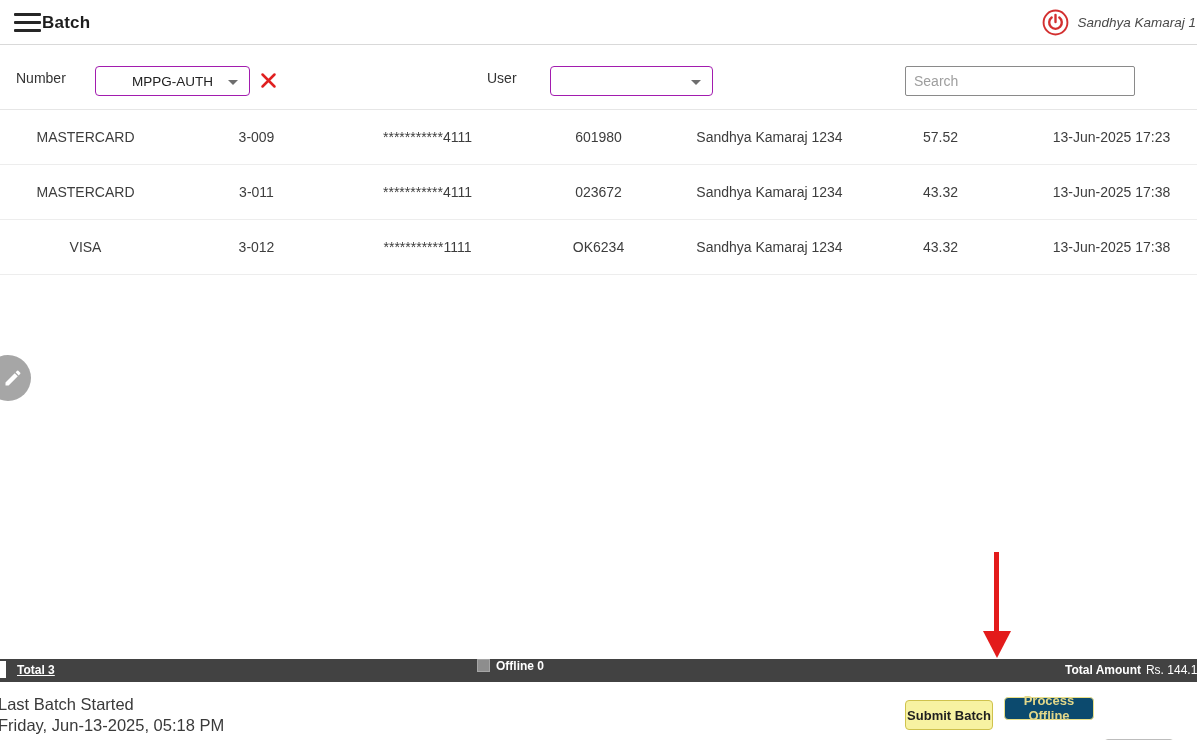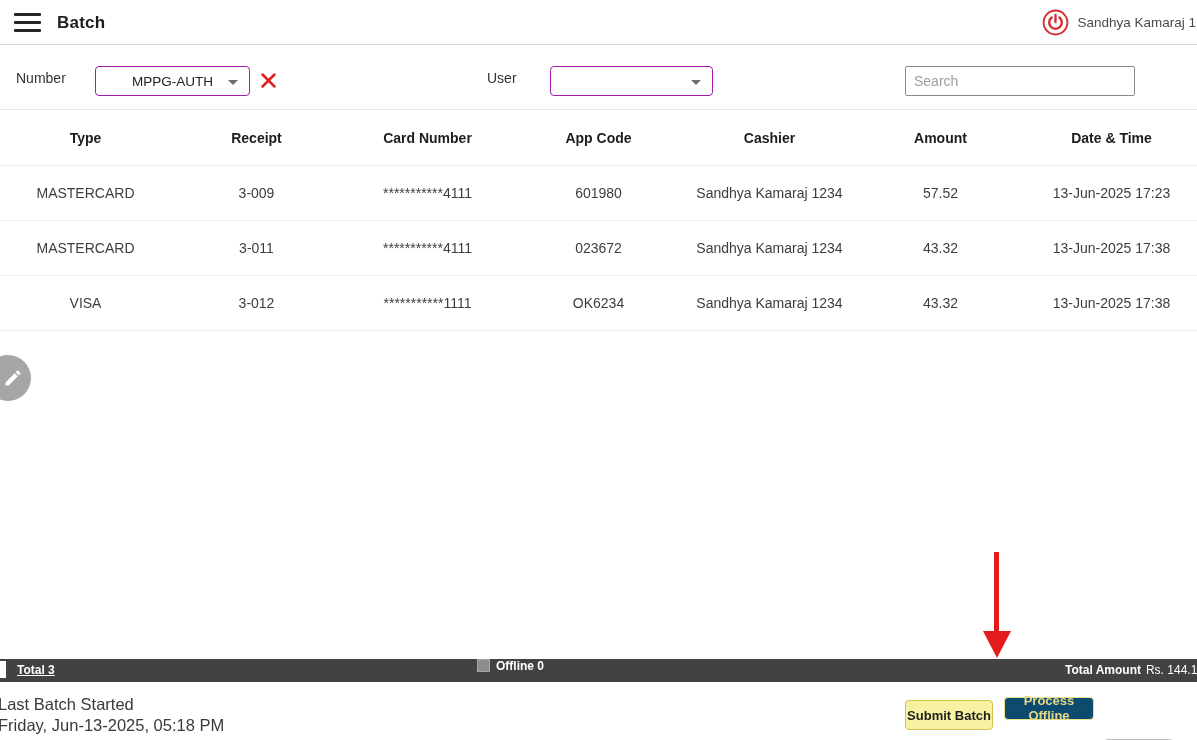--- a/index.html
+++ b/index.html
@@ -9,22 +9,22 @@
     overflow: hidden;
     background: #ffffff;
     font-family: "Liberation Sans", sans-serif;
     color: #333;
   }
 
   
   .header { position: absolute; left: 0; top: 0; width: 100%; height: 45px; background: #fff; border-bottom: 1px solid #d9d9d9; }
   .menu-icon { position: absolute; left: 14px; top: 13px; width: 27px; height: 19px; display: flex; flex-direction: column; justify-content: space-between; cursor: pointer; }
   .menu-icon i { display: block; height: 3px; background: #262626; border-radius: 1px; }
-  .page-title { position: absolute; left: 57px; top: 0; line-height: 45px; font-size: 17px; font-weight: 700; color: #1e1e1e; letter-spacing: .2px; }
-  .user-area { position: absolute; right: 1px; top: 0; height: 45px; display: flex; align-items: center; gap: 8px; }
+  .page-title { position: absolute; left: 42px; top: 0; line-height: 45px; font-size: 17px; font-weight: 700; color: #1e1e1e; letter-spacing: .2px; }
+  .user-area { position: absolute; right: 1px; top: 0; height: 45px; display: flex; align-items: center; gap: 8px; font-style: italic; }
   .user-name { font-size: 13.5px; color: #4a4a4a; white-space: nowrap; }
 
   
   .filterbar { position: absolute; left: 0; top: 46px; width: 100%; height: 64px; background: #fff; border-bottom: 1px solid #e6e6e6; }
   .f-label { position: absolute; top: 24px; font-size: 14px; color: #333; }
   .lbl-device { left: 16px; }
   .lbl-user { left: 487px; }
   .selectbox { position: absolute; top: 20px; height: 30px; border: 1px solid #a21caf; border-radius: 4px; background: #fff;
     display: flex; align-items: center; justify-content: center; font-size: 13.5px; color: #222; cursor: pointer; }
   .sel-device { left: 95px; width: 155px; }
@@ -103,29 +103,20 @@
   </span>
   <span class="f-label lbl-user">User</span>
   <div class="selectbox sel-user">
     <span></span>
     <span class="caret"></span>
   </div>
   <input class="search-input" type="text" placeholder="Search" style="">
 </div>
 
 <div class="batch-table">
-  <div class="tr thead">
-    <div class="th">Type</div>
-    <div class="th">Receipt</div>
-    <div class="th">Card Number</div>
-    <div class="th">App Code</div>
-    <div class="th">Cashier</div>
-    <div class="th">Amount</div>
-    <div class="th">Date &amp; Time</div>
-  </div>
   <div class="tr trow">
     <div class="td">MASTERCARD</div>
     <div class="td">3-009</div>
     <div class="td">***********4111</div>
     <div class="td">601980</div>
     <div class="td">Sandhya Kamaraj 1234</div>
     <div class="td">57.52</div>
     <div class="td">13-Jun-2025 17:23</div>
   </div>
   <div class="tr trow">

